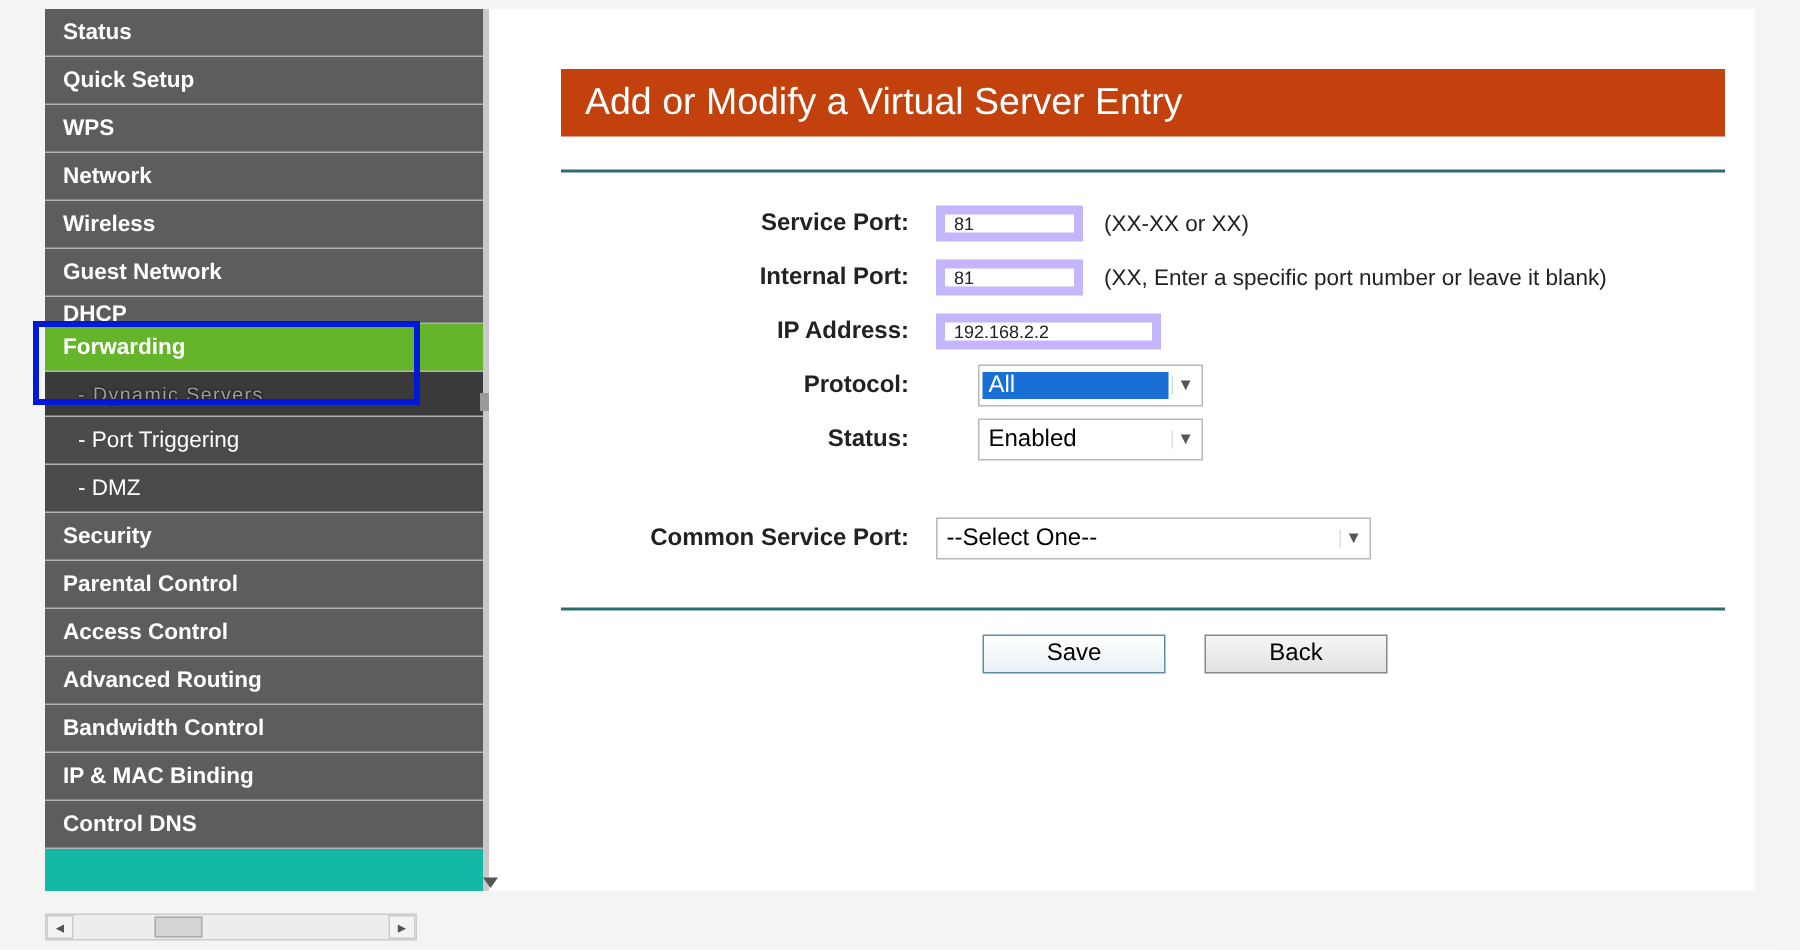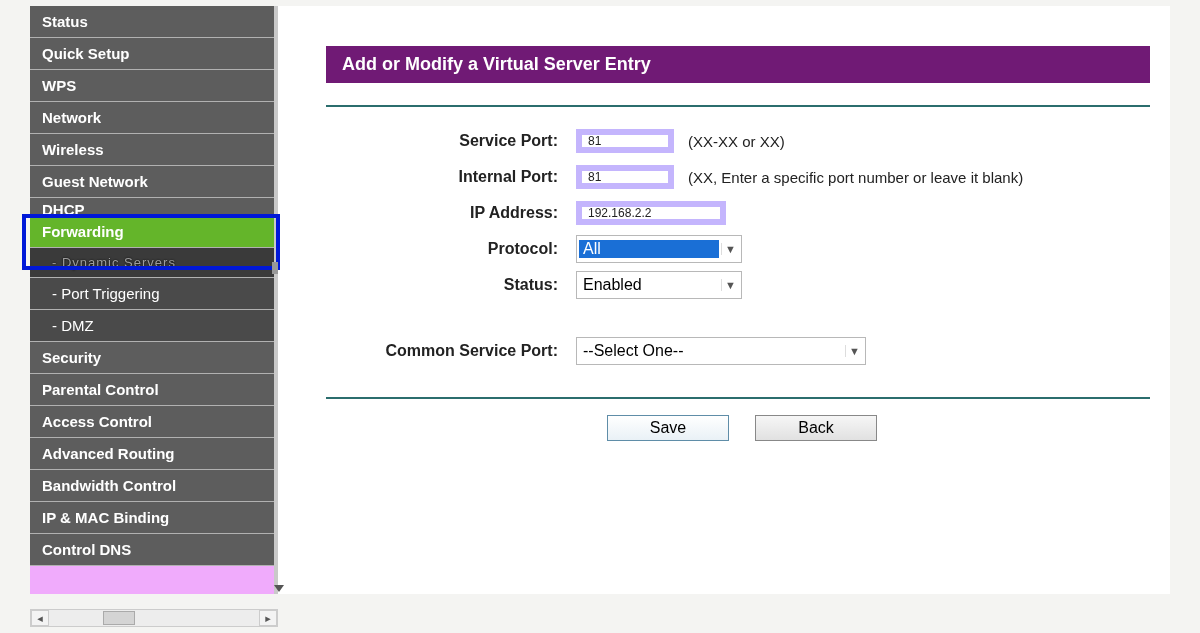--- a/index.html
+++ b/index.html
@@ -12,22 +12,22 @@
     height: 633px;
     overflow: hidden;
   }
   .wrap {
     display: flex;
     height: 600px;
     padding: 6px 30px 6px 30px;
   }
   
   .sidebar {
-    width: 248px;
-    background: #f0abfc;
+    width: 296px;
+    background: #14b8a6;
     position: relative;
     border-right: 4px solid #c9c9c9;
   }
   .sidebar-inner {
     overflow: hidden;
   }
   .nav-item {
     display: block;
     color: #fff;
     background: #5d5d5d;
@@ -123,24 +123,24 @@
     top:0;
   }
 
   
   .main {
     flex: 1;
     padding: 10px 20px 20px 48px;
     background: #fff;
   }
   .title-bar {
-    background: #701a75;
+    background: #c2410c;
     color: #fff;
-    font-weight: bold;
-    font-size: 18px;
+    font-weight: normal;
+    font-size: 25px;
     padding: 8px 16px;
     margin-top: 30px;
   }
   hr.sep {
     border: none;
     border-top: 2px solid #2b6d6d;
     margin: 22px 0 18px 0;
   }
   hr.sep2 {
     border: none;
@@ -189,21 +189,21 @@
   .select-box.highlighted .val {
     background:#1a6fd6;
     color:#fff;
     padding:0 4px;
     margin:2px 2px 2px -4px;
   }
   .select-box .caret {
     width:18px; text-align:center; color:#555; font-size:11px;
     border-left:1px solid #ddd;
   }
-  .w-sel { width: 166px; }
+  .w-sel { width: 150px; margin-left: 28px; }
   .w-sel-lg { width: 290px; }
   .hint {
     color: #222;
     font-size: 15px;
     margin-left: 14px;
   }
   .btn-row {
     display: flex;
     gap: 26px;
     margin-left: 260px;

